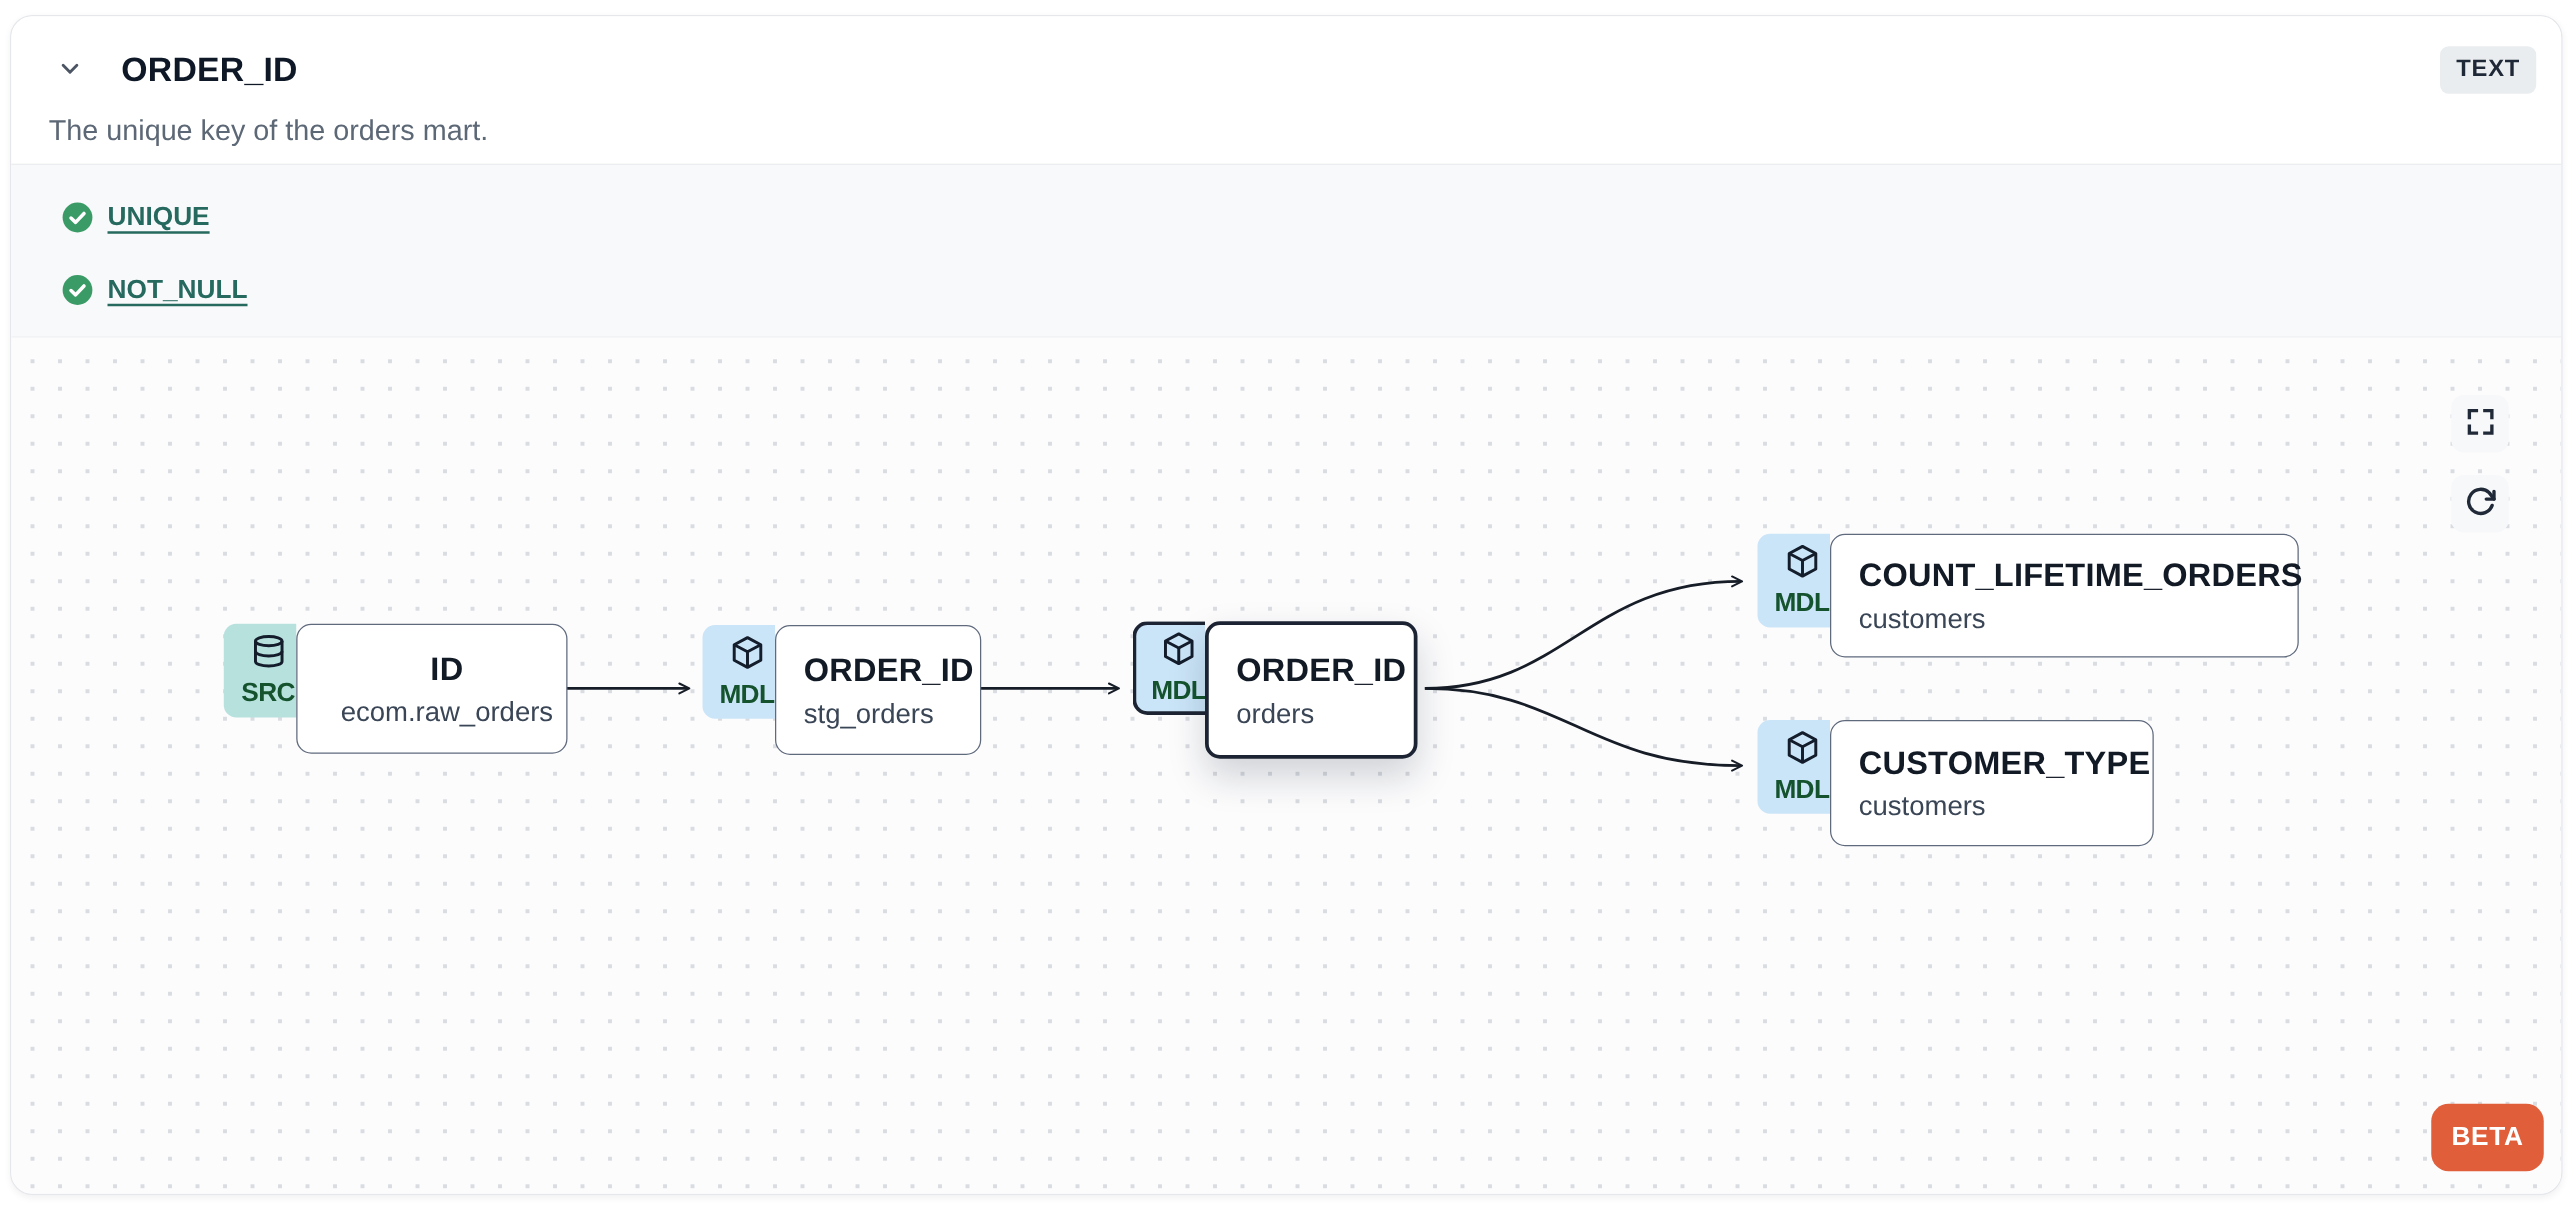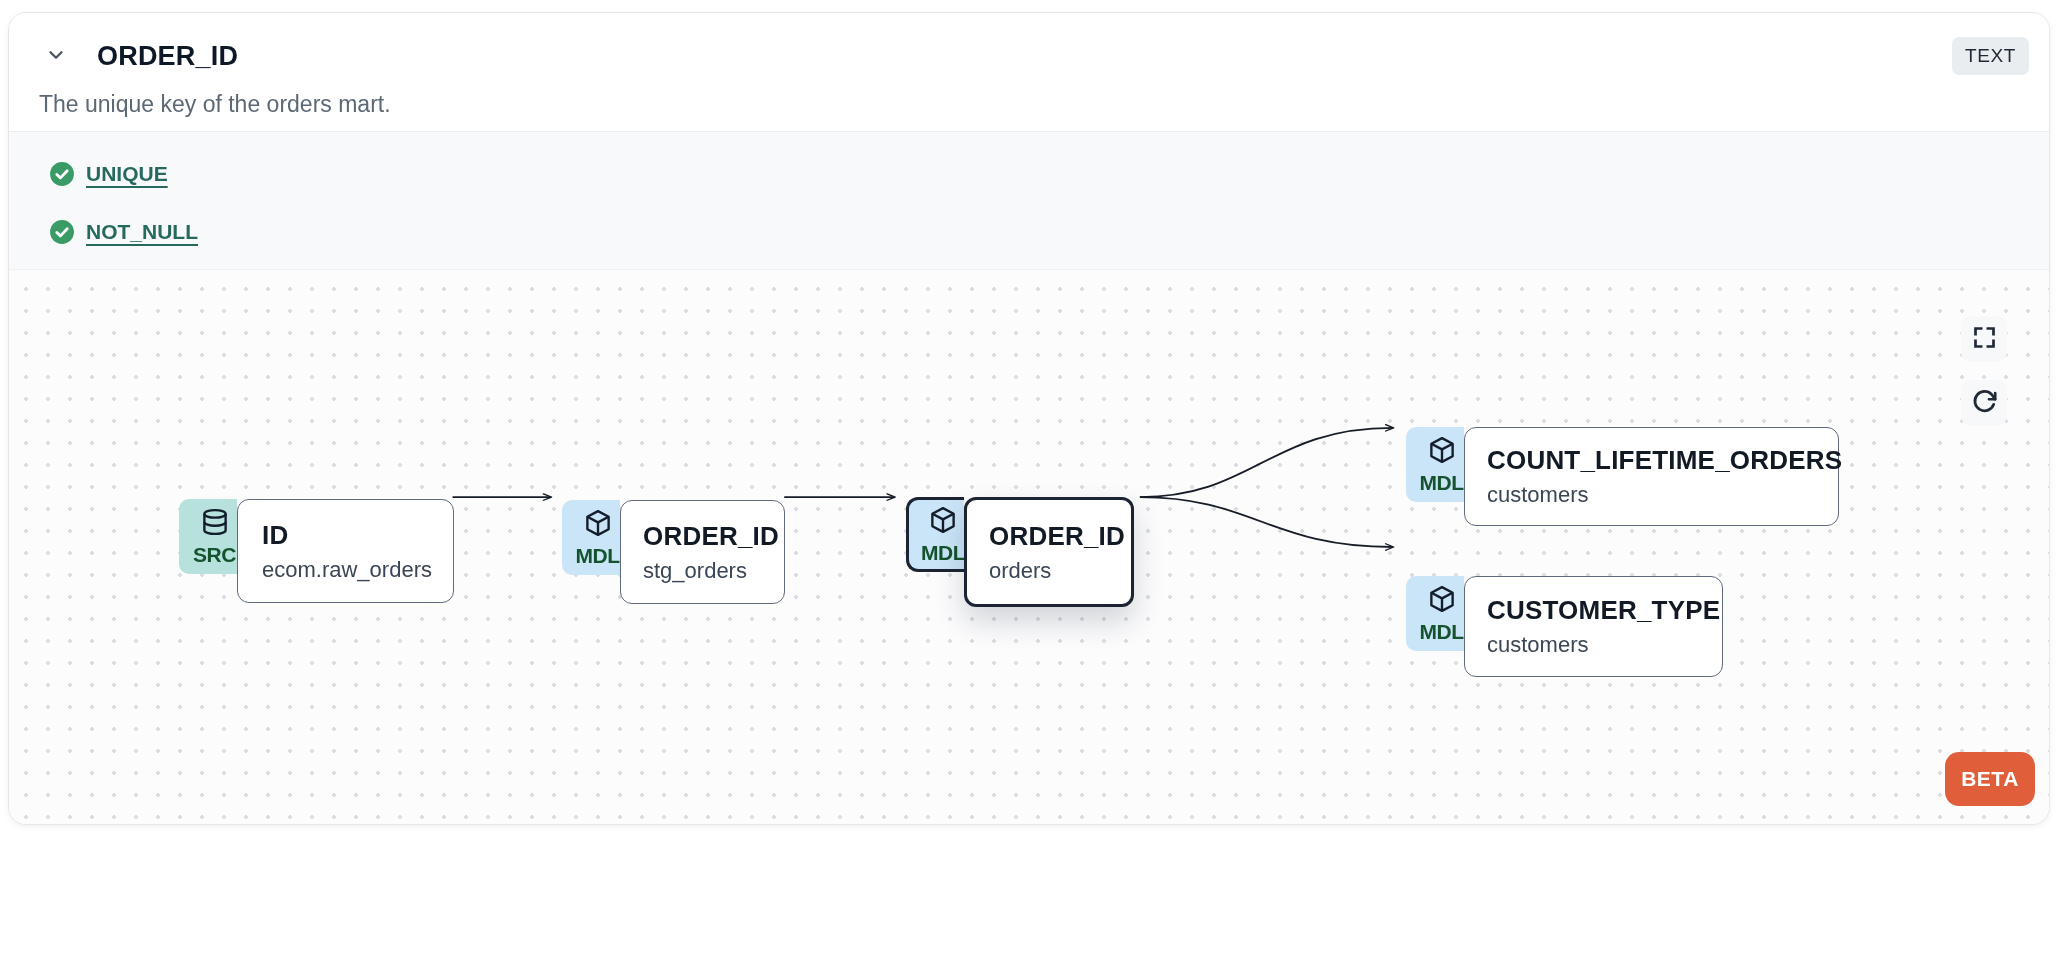--- a/index.html
+++ b/index.html
@@ -1,33 +1,33 @@
 <!DOCTYPE html>
 <html><head>
 <meta charset="utf-8">
 <style>
   * { box-sizing: border-box; margin: 0; padding: 0; }
   html,body { width: 2058px; height: 964px; background:#ffffff;
     font-family: "Liberation Sans", sans-serif; }
 
   .card {
-    position:absolute; left:8px; top:12px; width:2042px; height:813px;
+    position:absolute; left:8px; top:12px; width:2042px; height:944px;
     background:#ffffff; border:1px solid #e5e7eb; border-radius:18px;
     box-shadow:0 2px 6px rgba(16,24,40,.06); overflow:hidden;
     display:flex; flex-direction:column;
   }
 
   
   .hdr { height:118px; padding:24px 20px 0 30px; background:#fff; }
   .hdr-row { display:flex; align-items:center; }
   .chev-btn { width:34px; height:34px; border:none; background:transparent;
     display:flex; align-items:center; justify-content:center; cursor:pointer; }
   .title { font-size:27px; font-weight:700; color:#0f1827; margin-left:24px; letter-spacing:.2px; }
   .type-badge { margin-left:auto; background:#eaedf0; color:#1e2836;
-    font-size:19px; font-weight:400; letter-spacing:.6px;
+    font-size:19px; font-weight:700; letter-spacing:.6px;
     padding:8px 13px; border-radius:7px; }
   .desc { margin-top:16px; font-size:23px; color:#5d6876; }
 
   
   .tests { height:138px; background:#f8f9fa; border-top:1px solid #ecedf0;
     padding:28px 30px 0 40px; }
   .test-row { display:flex; align-items:center; height:28px; margin-bottom:30px; }
   .check { width:26px; height:26px; flex:0 0 26px; }
   .test-link { margin-left:11px; font-size:21px; font-weight:600; color:#26695e;
     text-decoration:underline; text-underline-offset:5px; text-decoration-thickness:1.5px;
@@ -118,21 +118,21 @@
         <marker id="arrow" markerWidth="12" markerHeight="12" viewBox="0 0 12 12" refX="8" refY="5" orient="auto" markerUnits="userSpaceOnUse">
           <path d="M1 1 L9 5 L1 9" fill="none" stroke="#171d27" stroke-width="1.6" stroke-linecap="round" stroke-linejoin="round"></path>
         </marker>
       </defs>
       <path d="M444 282 L542 282" fill="none" stroke="#171d27" stroke-width="2.2" marker-end="url(#arrow)"></path>
       <path d="M776 282 L886 282" fill="none" stroke="#171d27" stroke-width="2.2" marker-end="url(#arrow)"></path>
       <path d="M1132 282 C1245 282 1262 196 1385 196" fill="none" stroke="#171d27" stroke-width="2.2" marker-end="url(#arrow)"></path>
       <path d="M1132 282 C1245 282 1262 344 1385 344" fill="none" stroke="#171d27" stroke-width="2.2" marker-end="url(#arrow)"></path>
     </svg>
 
-    <div class="node" style="left:170px; top:229px;">
+    <div class="node" style="left:170px; top:229px;text-align:center;">
       <div class="nbadge src">
         <span>
           <svg viewBox="0 0 24 24" fill="none" stroke="#141d2b" stroke-width="1.9">
               <ellipse cx="12" cy="5.5" rx="8.5" ry="3"></ellipse>
               <path d="M3.5 5.5v6.5c0 1.66 3.8 3 8.5 3s8.5-1.34 8.5-3V5.5"></path>
               <path d="M3.5 12v6.5c0 1.66 3.8 3 8.5 3s8.5-1.34 8.5-3V12"></path>
             </svg>
         </span>
         <span class="blabel">SRC</span>
       </div>

